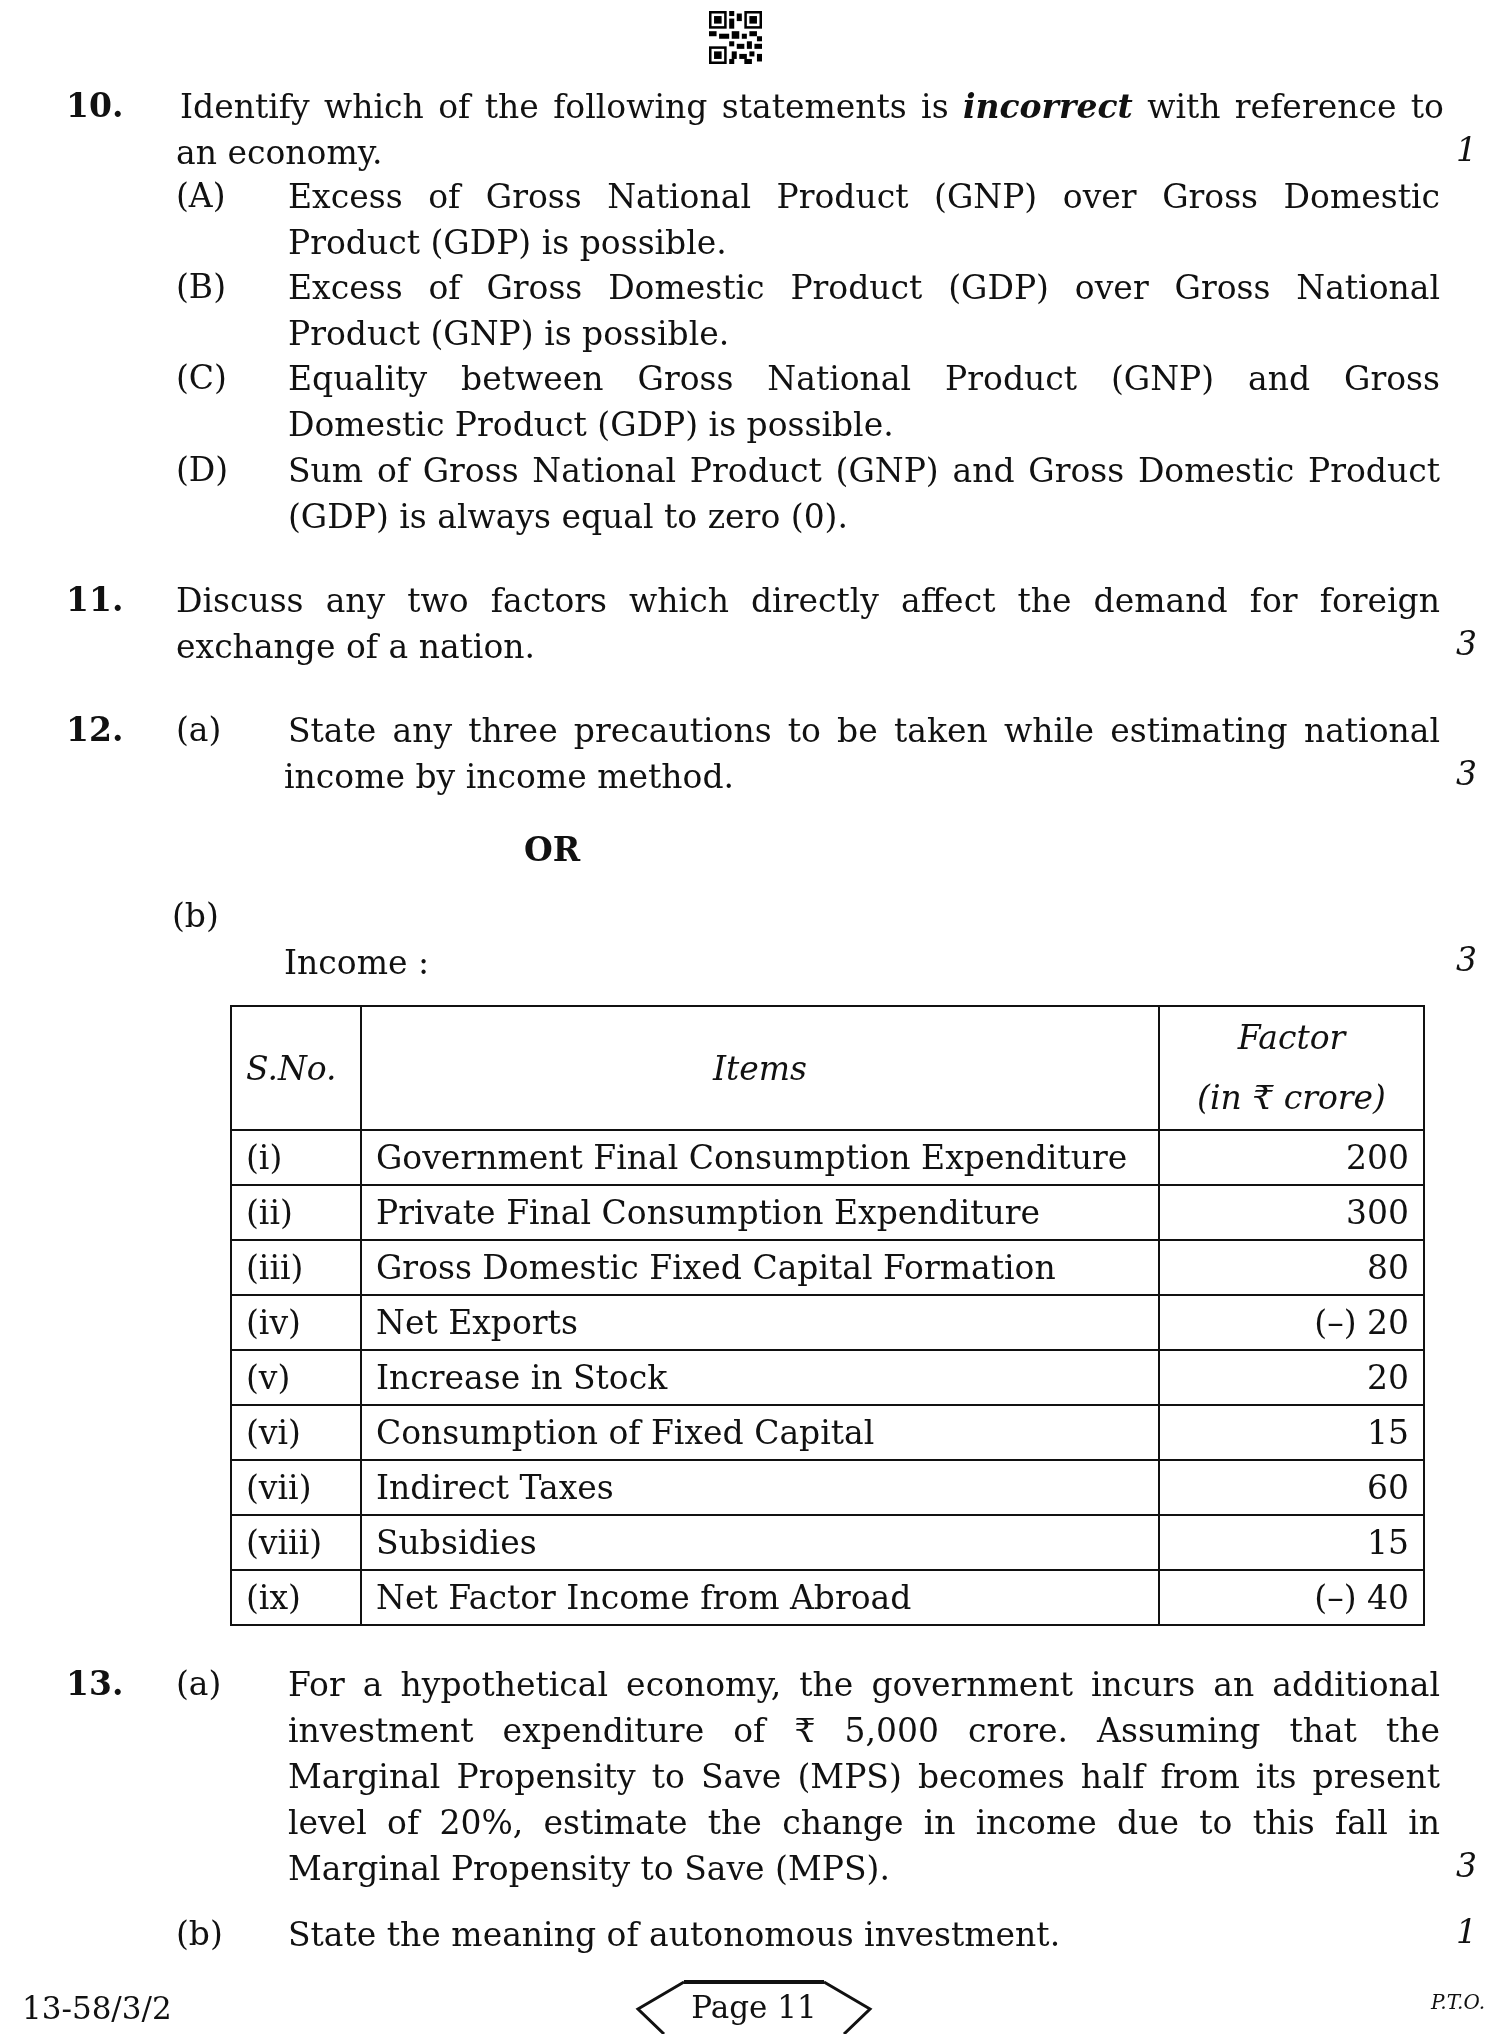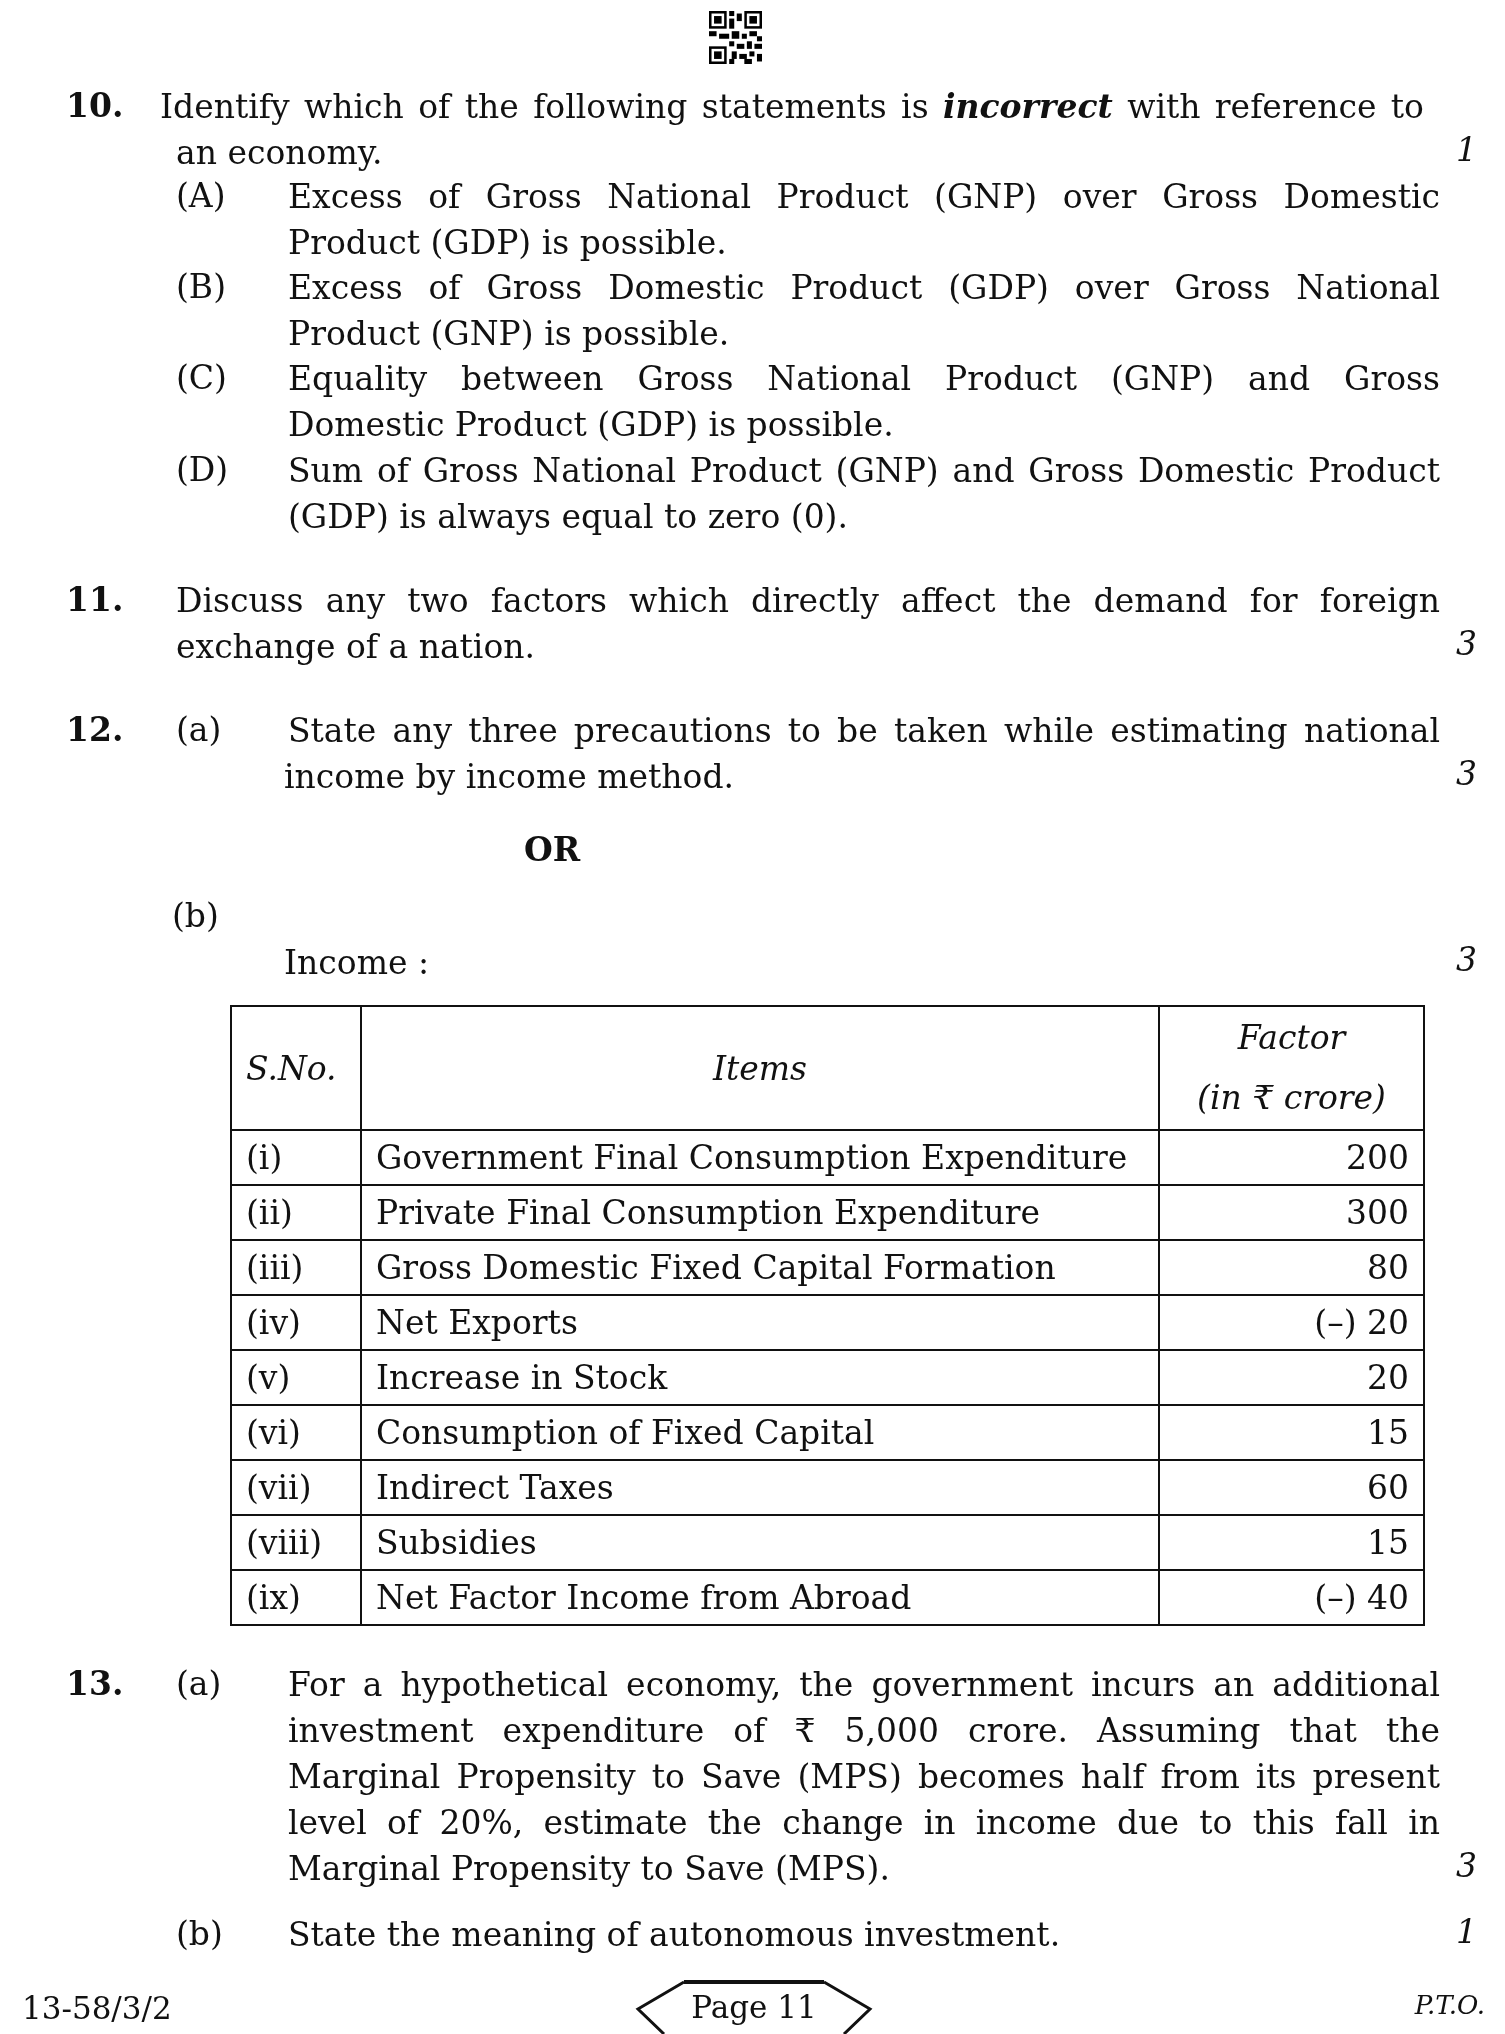--- a/index.html
+++ b/index.html
@@ -24,21 +24,21 @@
     border-collapse: collapse; font-size: 33px;
   }
   table.data td, table.data th {
     border: 2px solid #111; padding: 0 14px; height: 53px; vertical-align: middle;
   }
   table.data th { font-weight: normal; font-style: italic; height: 122px; }
   table.data td.num { text-align: right; }
   table.data td.sno { width: 100px; padding-left: 14px; }
   table.data td.item { width: 768px; }
   .footer-code { position: absolute; left: 22px; top: 1990px; font-size: 31px; }
-  .footer-pto { position: absolute; right: 20px; top: 1990px; font-size: 26px; font-style: italic; }
+  .footer-pto { position: absolute; right: 20px; top: 1990px; font-size: 20px; font-style: italic; }
   .footer-page { position: absolute; left: 634px; top: 1979px; width: 240px; height: 55px; }
   .footer-page span { position: absolute; left: 0; width: 240px; top: 10px; text-align: center; font-size: 31px; }
 </style>
 </head>
 <body>
 
 <div class="page">
 
   <svg class="qr" viewBox="0 0 21 21">
     <rect x="0" y="0" width="21" height="21" fill="#fff"></rect>
@@ -68,21 +68,21 @@
         <rect x="9" y="16" width="2" height="3"></rect>
         <rect x="12" y="17" width="3" height="2"></rect>
       <rect x="16" y="16" width="2" height="2"></rect>
         <rect x="19" y="17" width="2" height="3"></rect>
         <rect x="14" y="19" width="3" height="2"></rect>
       <rect x="8" y="19" width="2" height="2"></rect>
     </g>
   </svg>
 
   <div class="abs qnum" style="left:22px; top:86px;">10.</div>
-  <div class="abs txt just" style="left:116px; top:84px; width:1264px;">
+  <div class="abs txt just" style="left:136px; top:84px; width:1264px;">
     <span>Identify which of the following statements is </span><span class="em">incorrect</span><span> with reference to</span>
   </div>
   <div class="abs txt nojust" style="left:132px; top:130px;">an economy.</div>
   <div class="marks" style="top:130px;">1</div>
 
   <div class="abs sub" style="left:132px; top:176px;">(A)</div>
   <div class="abs txt just" style="left:244px; top:174px; width:1152px;">Excess of Gross National Product (GNP) over Gross Domestic</div>
   <div class="abs txt nojust" style="left:244px; top:220px;">Product (GDP) is possible.</div>
 
   <div class="abs sub" style="left:132px; top:267px;">(B)</div>

